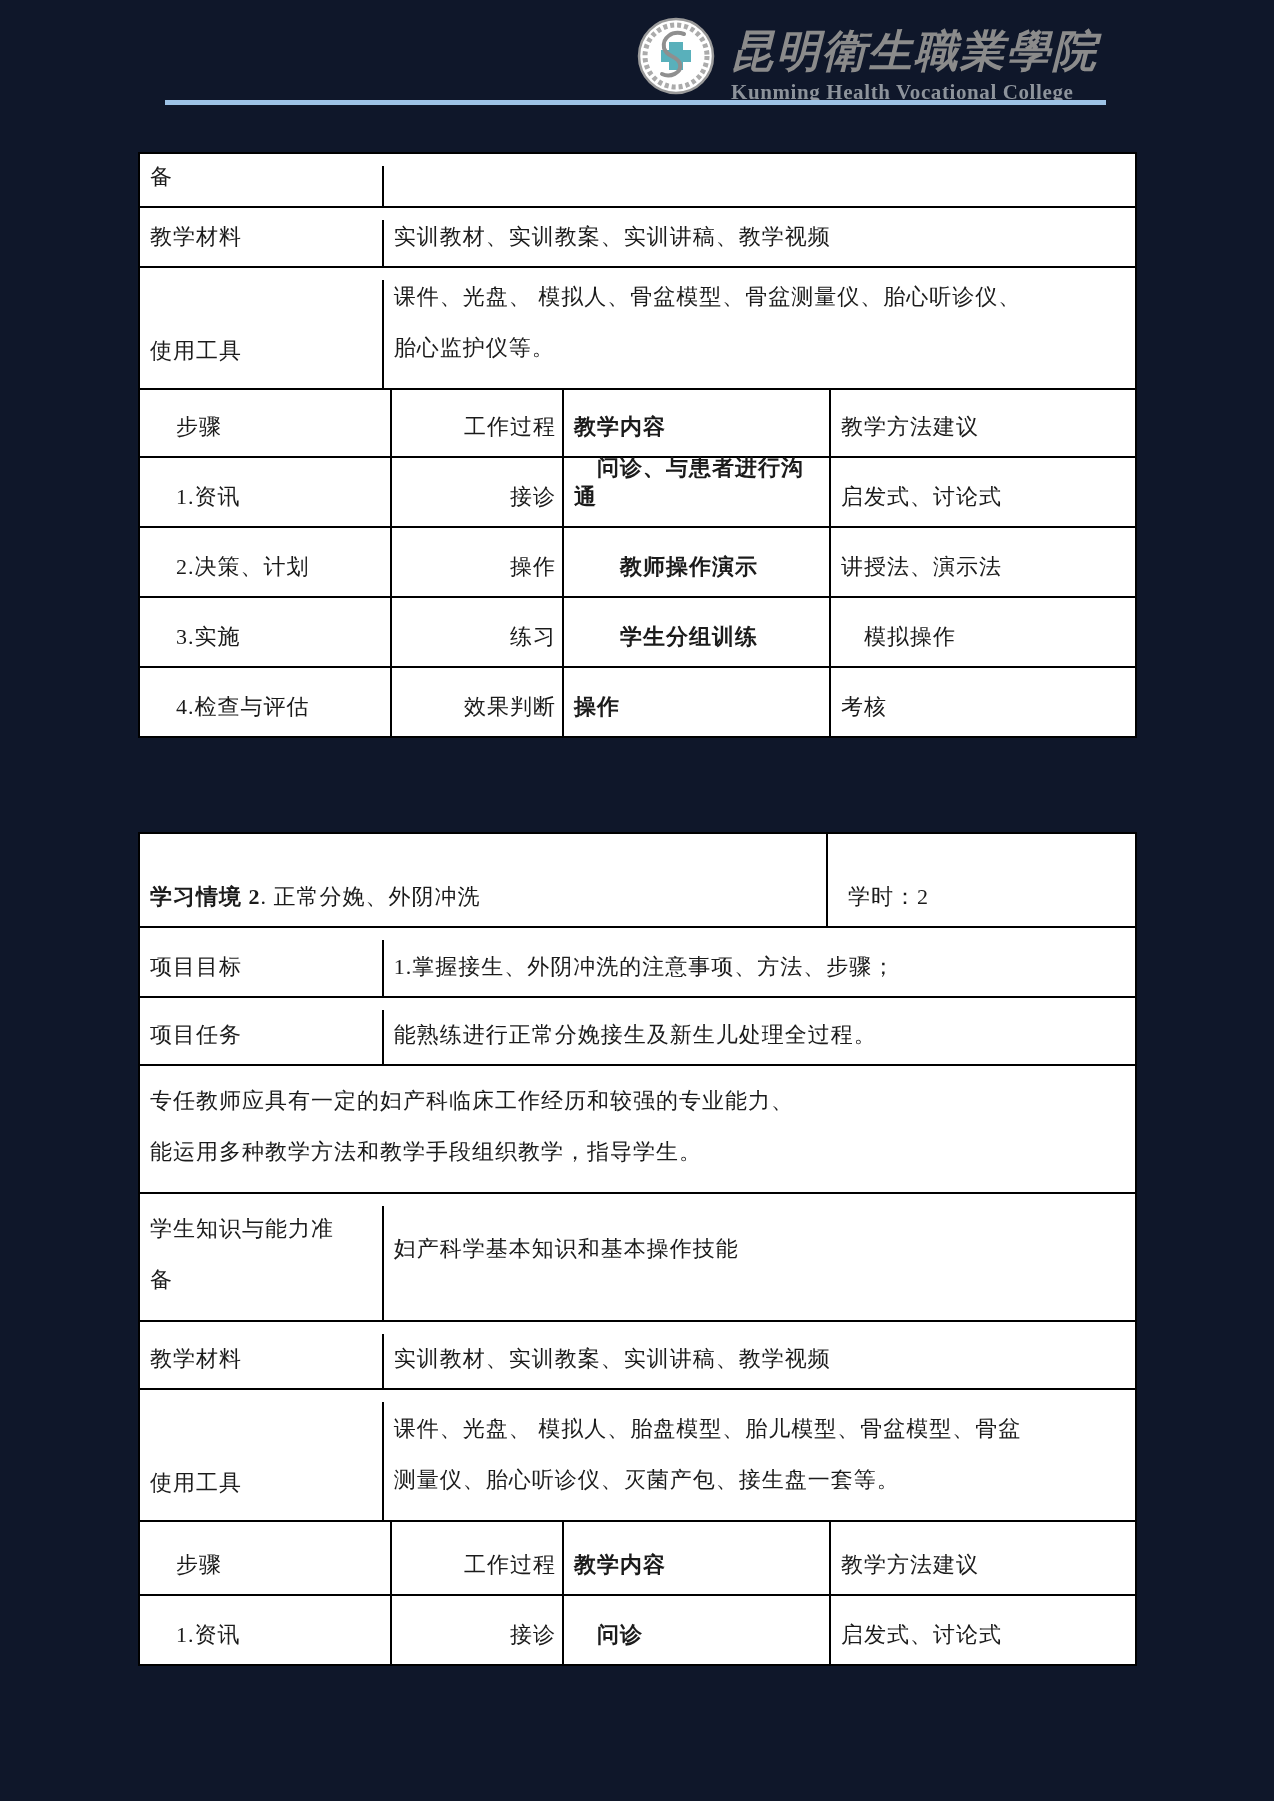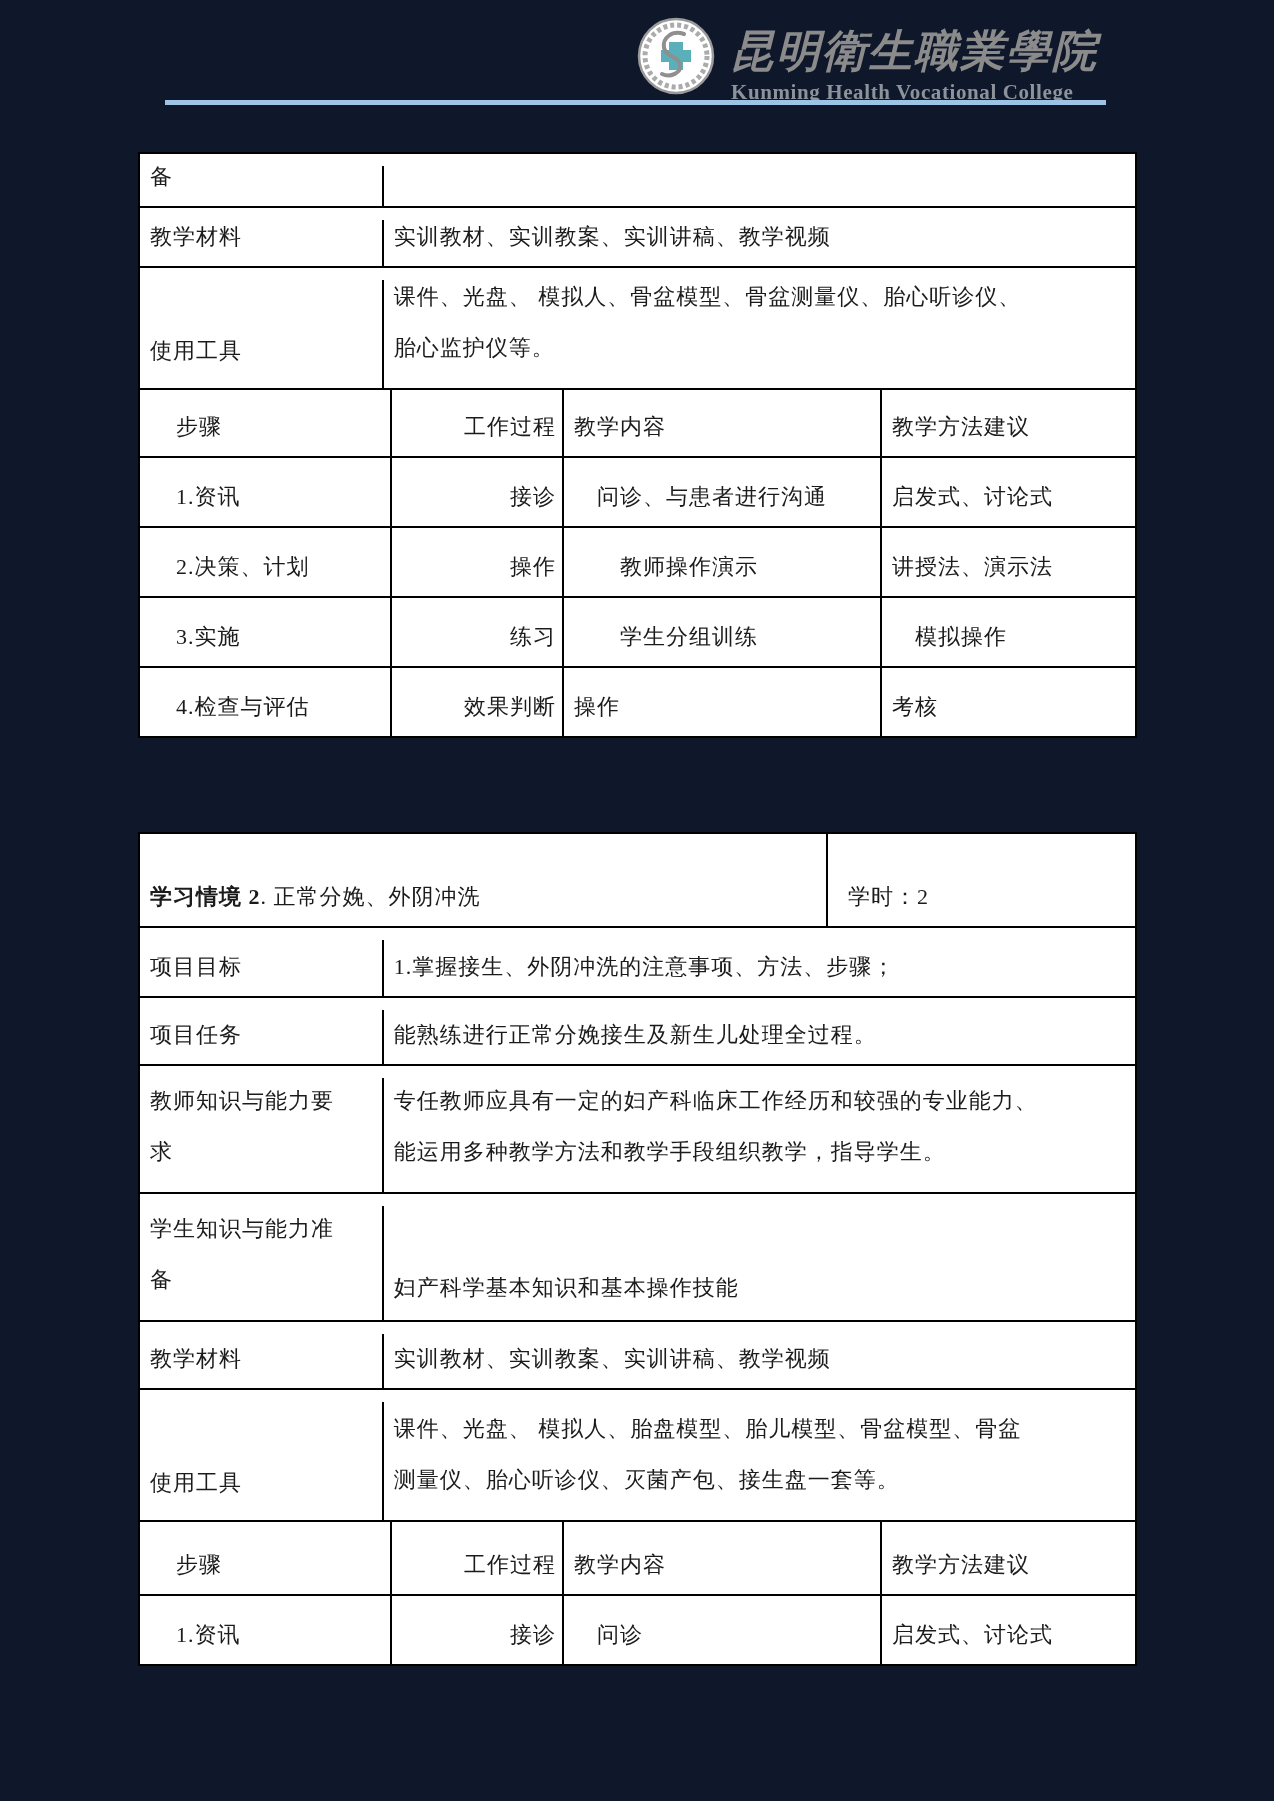--- a/index.html
+++ b/index.html
@@ -18,26 +18,26 @@
   
   .tbl{position:absolute;border:2px solid #000;background:#fff;}
   .row{display:flex;border-top:2px solid #000;}
   .row:first-child{border-top:none;}
   .cell{box-sizing:border-box;display:flex;flex-direction:column;justify-content:flex-end;
         padding:4px 6px 14px 10px;font-size:22px;letter-spacing:1px;}
   .cell + .cell{border-left:2px solid #000;}
   .txt{white-space:pre-wrap;line-height:1.35;}
   .multi .txt{line-height:2.35;}
   .pb-mid{padding-bottom:22px;}
-  .pb-big{padding-bottom:17px;}
+  .pb-big{padding-bottom:56px;}
   .b{font-weight:bold;text-align:center;}
 
   
   .wl{width:250px;} .wr{width:780px;margin-top:12px;}
-  .w1{width:250px;padding-left:36px;} .w2{width:172px;align-items:flex-end;} .w3{width:318px;} .w4{width:240px;}
+  .w1{width:250px;padding-left:36px;} .w2{width:172px;align-items:flex-end;} .w3{width:267px;font-weight:bold;} .w4{width:240px;}
   .wt1{width:686px;} .wt2{width:309px;padding-left:20px;}
 
   .tbl1{left:138px;top:152px;width:995px;}
   .tbl2{left:138px;top:832px;width:995px;}
 </style>
 </head>
 <body>
 
 <div class="page">
 
@@ -183,24 +183,20 @@
     <div class="row" style="height:66px">
       <div class="cell wl">
           <span class="txt">项目任务</span>
         </div>
       <div class="cell wr">
           <span class="txt">能熟练进行正常分娩接生及新生儿处理全过程。</span>
         </div>
     </div>
 
     <div class="row" style="height:126px">
-      <div class="cell wl multi">
-          <span class="txt">教师知识与能力要
-求</span>
-        </div>
       <div class="cell wr multi">
           <span class="txt">专任教师应具有一定的妇产科临床工作经历和较强的专业能力、
 能运用多种教学方法和教学手段组织教学，指导学生。</span>
         </div>
     </div>
 
     <div class="row" style="height:126px">
       <div class="cell wl multi">
           <span class="txt">学生知识与能力准
 备</span>

